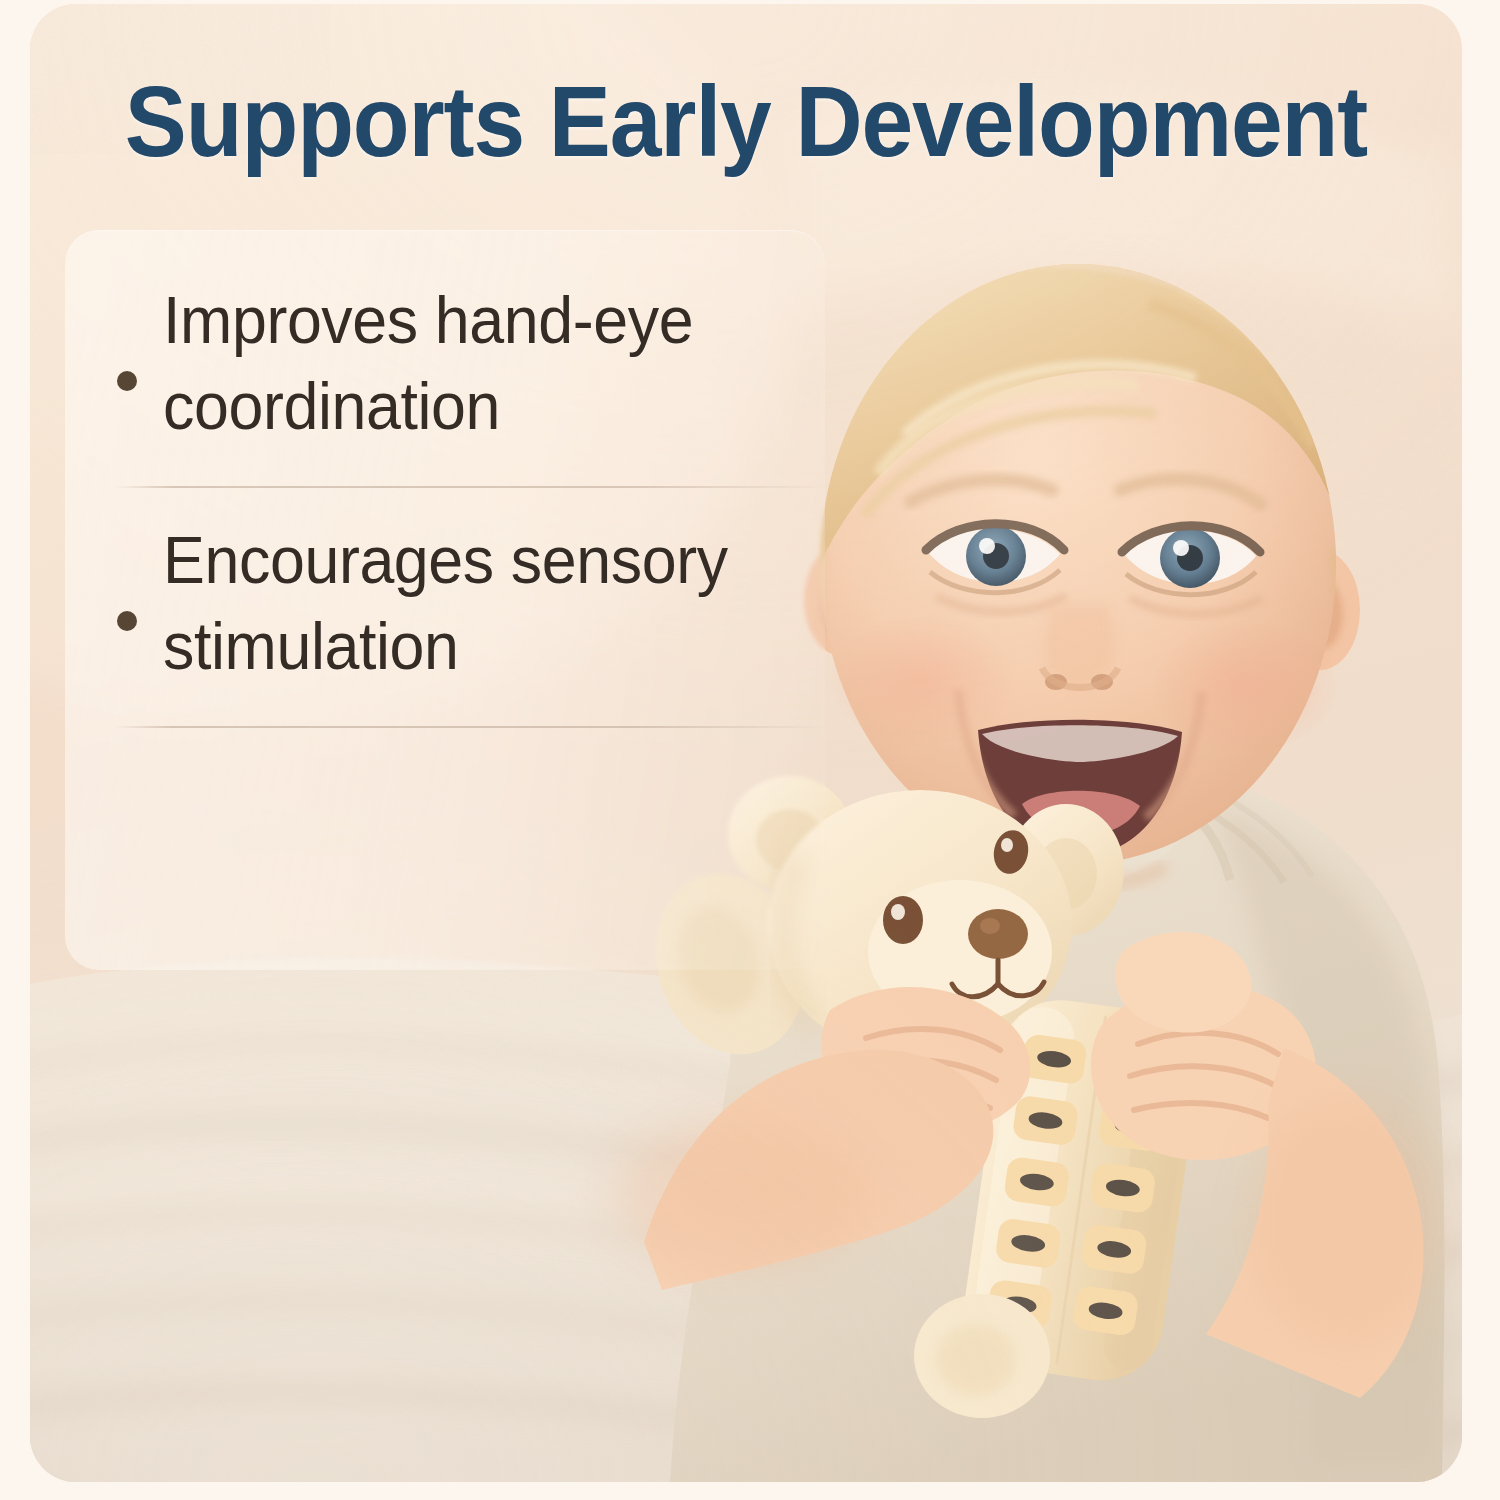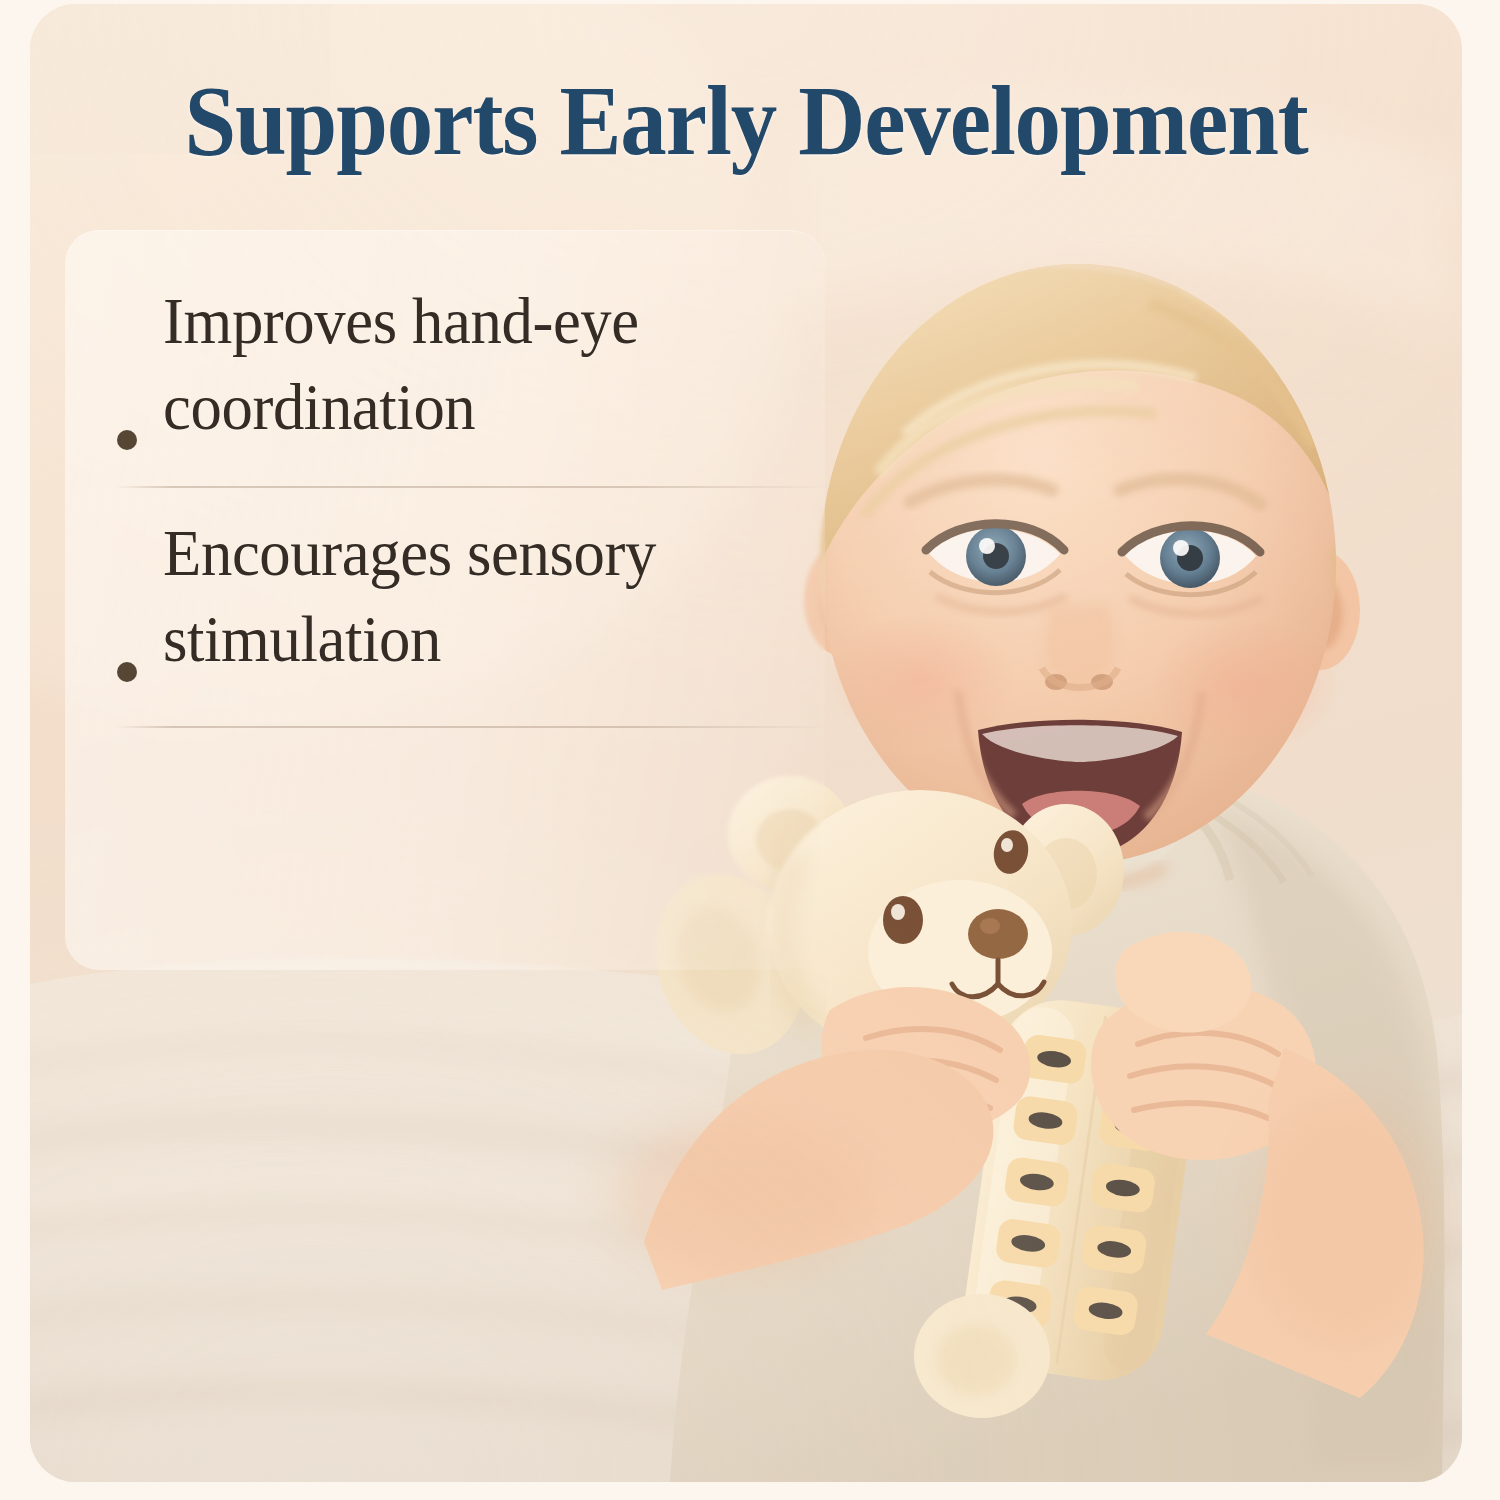--- a/index.html
+++ b/index.html
@@ -15,21 +15,20 @@
     font-family: "Liberation Sans", "DejaVu Sans", sans-serif;
     -webkit-font-smoothing: antialiased;
   }
 
   
   #stage {
     position: relative;
     width: 1500px;
     height: 1500px;
     background: #fdf6ef;
-    font-family: Liberation Serif, serif;
   }
 
   
   #card {
     position: absolute;
     left: 30px;
     top: 4px;
     width: 1432px;
     height: 1478px;
     border-radius: 46px;
@@ -109,25 +108,25 @@
     padding: 0;
     margin: 0;
     list-style: none;
   }
 
   .benefit {
     position: absolute;
     left: 52px;
     width: 700px;
     display: flex;
-    align-items: flex-end;
+    align-items: center;
     gap: 26px;
   }
   .benefit.b1 { top: 48px; }
-  .benefit.b2 { top: 280px; }
+  .benefit.b2 { top: 288px; }
   .benefit.b3 { top: 528px; }
 
   .bullet-dot {
     flex: 0 0 auto;
     width: 20px;
     height: 20px;
     border-radius: 50%;
     background: #584635;
     margin-top: 34px;
   }

